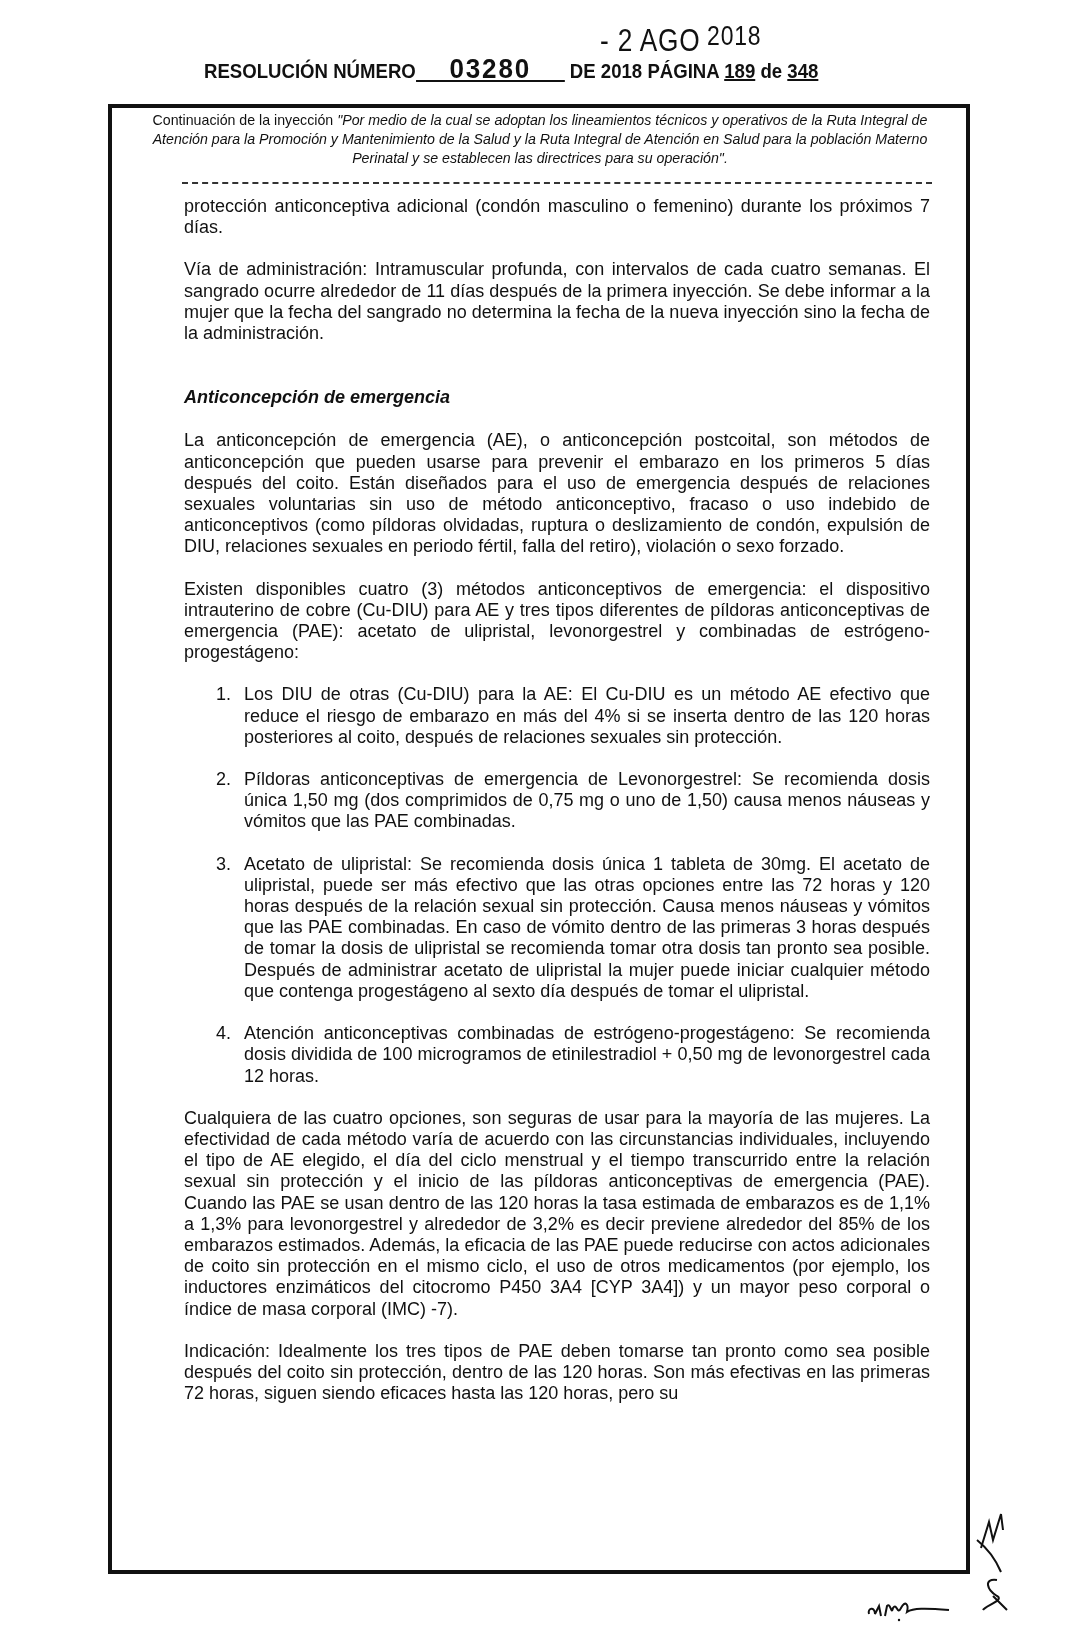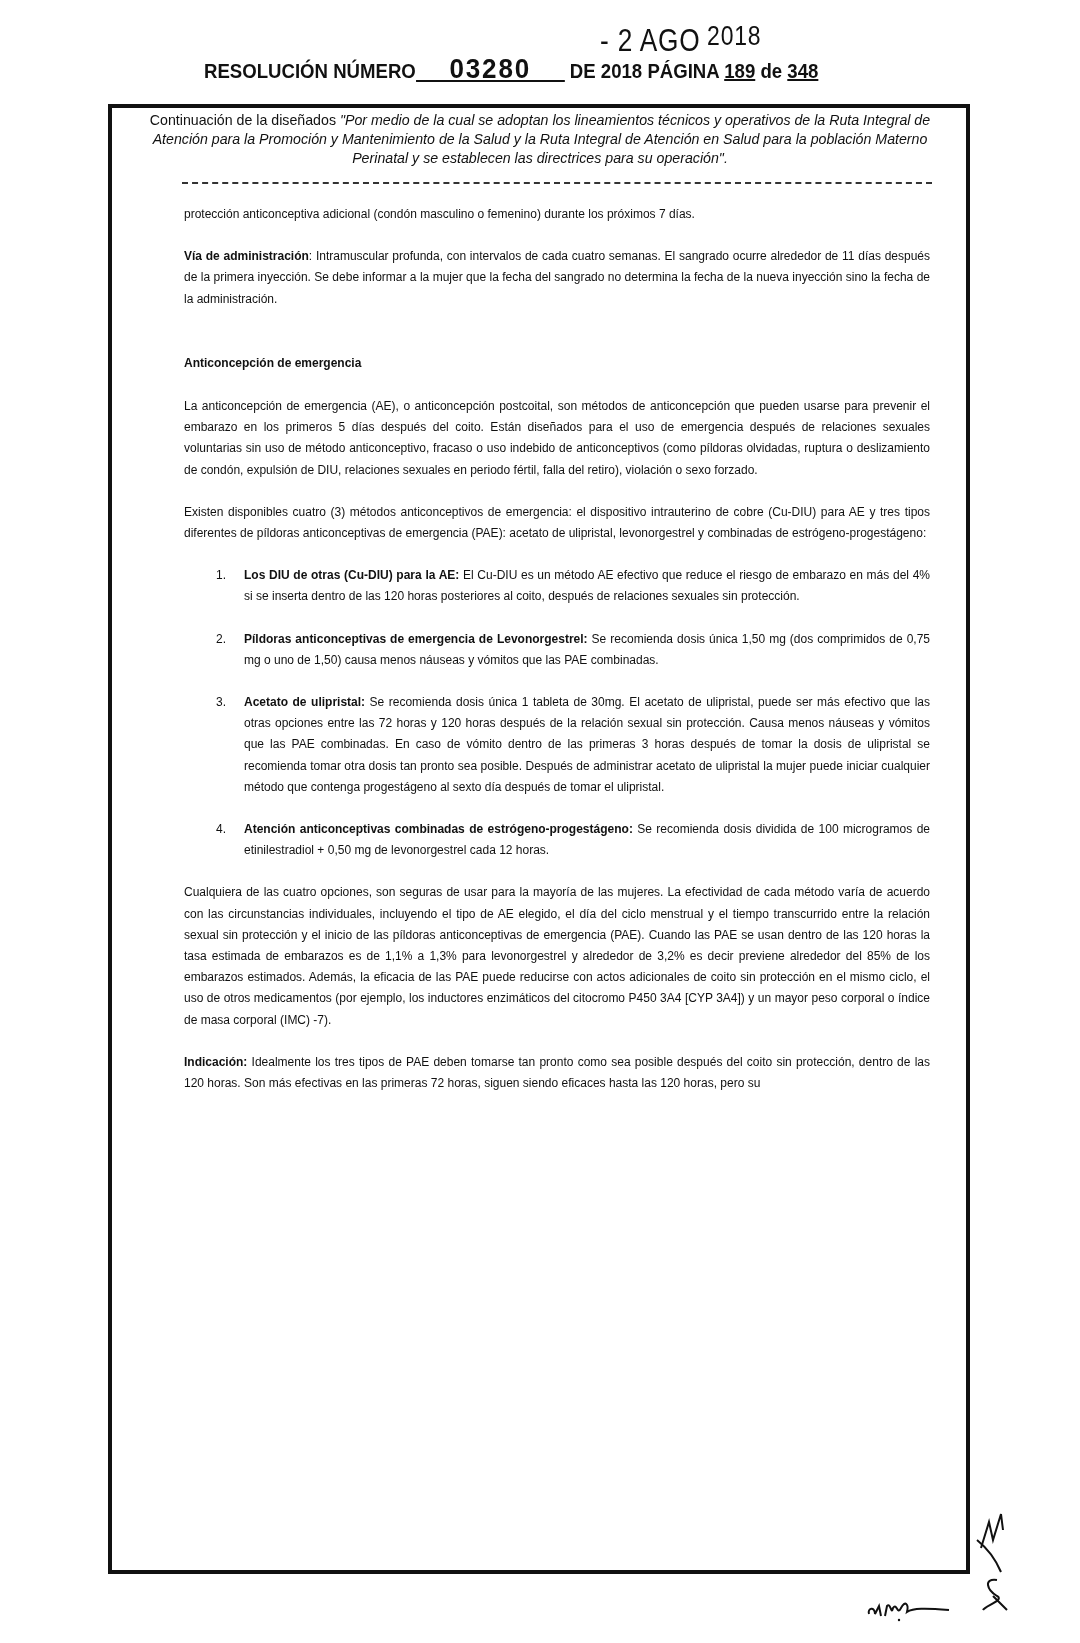--- a/index.html
+++ b/index.html
@@ -17,25 +17,25 @@
   .header-line .u { text-decoration: underline; }
 
   .frame { position: absolute; left: 108px; top: 104px; width: 862px; height: 1470px;
            border: 4px solid #111; box-sizing: border-box; }
 
   .continuation { position: absolute; left: 130px; top: 111px; width: 820px; text-align: center;
                   font-size: 14.2px; line-height: 19px; }
   .continuation i { font-style: italic; }
   .dashes { position: absolute; left: 182px; top: 182px; width: 750px; border-top: 2px dashed #333; }
 
-  .body { position: absolute; left: 184px; top: 204px; width: 746px; font-size: 12px; line-height: 21.2px;
+  .body { position: absolute; left: 184px; top: 196px; width: 746px; font-size: 18px; line-height: 21.2px;
           text-align: justify; }
   .body p { margin: 0 0 21px 0; }
-  .body .h { font-weight: bold; margin-bottom: 22px; margin-top: 43px; }
-  .body b { font-weight: bold; margin-top: 9px; }
+  .body .h { font-weight: bold; font-style: italic; margin-bottom: 22px; margin-top: 43px; }
+  .body b { font-weight: normal; margin-top: 9px; }
   .body ol { margin: 0 0 21px 0; padding: 0; list-style: none; }
   .body li { position: relative; padding-left: 60px; margin-bottom: 21px; }
   .body li .n { position: absolute; left: 32px; top: 0; }
 
   .sig { position: absolute; font-family: "DejaVu Serif", serif; color:#111; }
 </style>
 </head>
 <body>
 
 <div class="stamp">
@@ -46,21 +46,21 @@
   <span>RESOLUCIÓN NÚMERO</span><span class="num">03280</span>
   <span>DE 2018 PÁGINA</span>
   <span class="u">189</span>
   <span>de</span>
   <span class="u">348</span>
 </div>
 
 <div class="frame"></div>
 
 <div class="continuation">
-  <span>Continuación de la diseñados </span><i>"Por medio de la cual se adoptan los lineamientos técnicos y operativos de la Ruta Integral de Atención para la Promoción y Mantenimiento de la Salud y la Ruta Integral de Atención en Salud para la población Materno Perinatal y se establecen las directrices para su operación".</i>
+  <span>Continuación de la inyección </span><i>"Por medio de la cual se adoptan los lineamientos técnicos y operativos de la Ruta Integral de Atención para la Promoción y Mantenimiento de la Salud y la Ruta Integral de Atención en Salud para la población Materno Perinatal y se establecen las directrices para su operación".</i>
 </div>
 <div class="dashes"></div>
 
 <div class="body">
   <p>protección anticonceptiva adicional (condón masculino o femenino) durante los próximos 7 días.</p>
   <p><b>Vía de administración</b><span>: Intramuscular profunda, con intervalos de cada cuatro semanas. El sangrado ocurre alrededor de 11 días después de la primera inyección. Se debe informar a la mujer que la fecha del sangrado no determina la fecha de la nueva inyección sino la fecha de la administración.</span></p>
   <p class="h">Anticoncepción de emergencia</p>
   <p>La anticoncepción de emergencia (AE), o anticoncepción postcoital, son métodos de anticoncepción que pueden usarse para prevenir el embarazo en los primeros 5 días después del coito. Están diseñados para el uso de emergencia después de relaciones sexuales voluntarias sin uso de método anticonceptivo, fracaso o uso indebido de anticonceptivos (como píldoras olvidadas, ruptura o deslizamiento de condón, expulsión de DIU, relaciones sexuales en periodo fértil, falla del retiro), violación o sexo forzado.</p>
   <p>Existen disponibles cuatro (3) métodos anticonceptivos de emergencia: el dispositivo intrauterino de cobre (Cu-DIU) para AE y tres tipos diferentes de píldoras anticonceptivas de emergencia (PAE): acetato de ulipristal, levonorgestrel y combinadas de estrógeno-progestágeno:</p>
   <ol>

